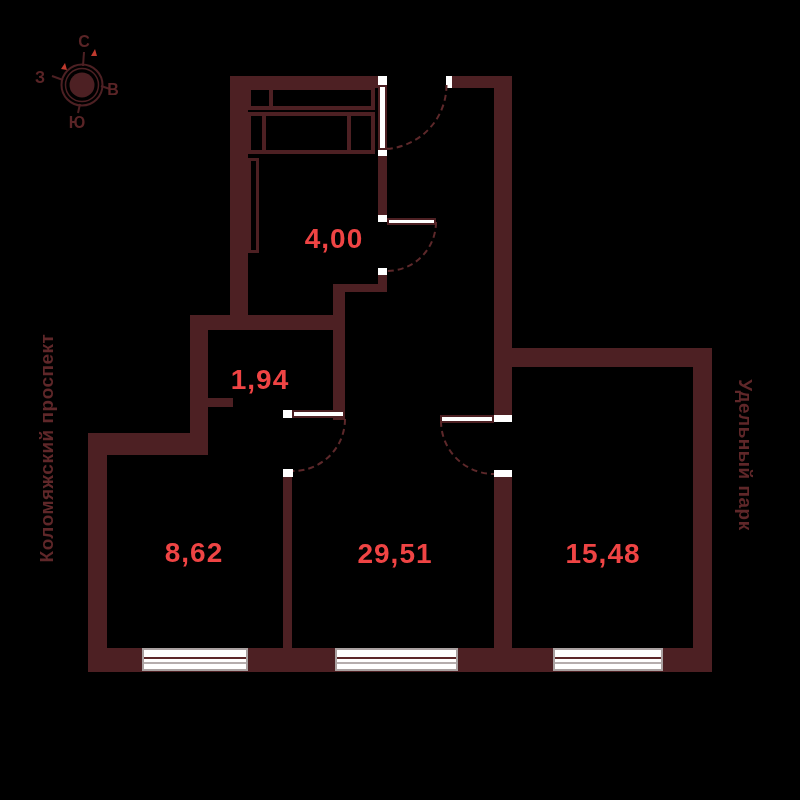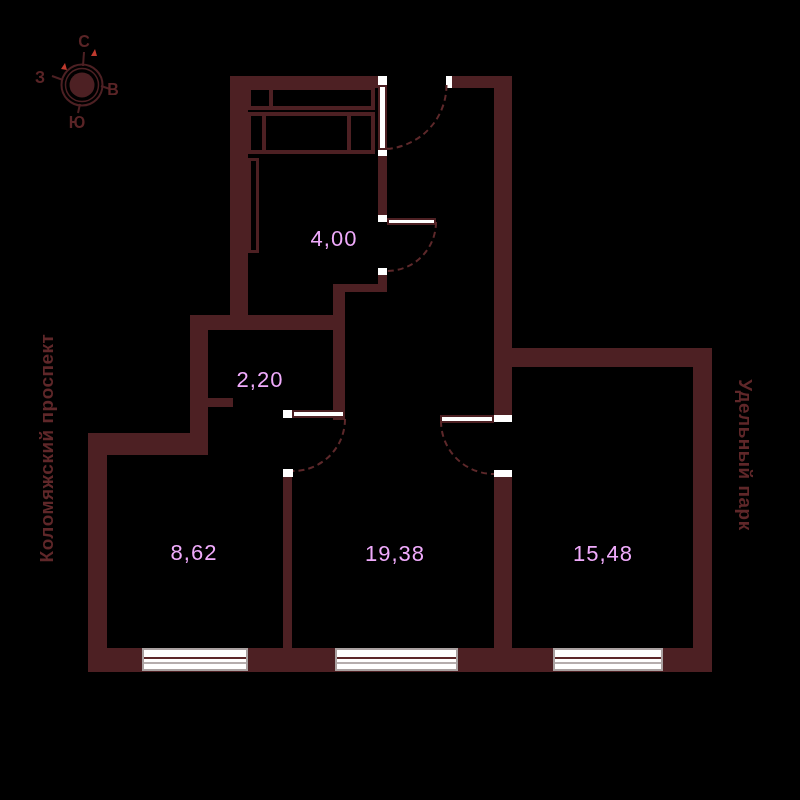--- a/index.html
+++ b/index.html
@@ -8,21 +8,21 @@
   .w{position:absolute;background:#4d2023;}
   .jamb{position:absolute;background:#ffffff;}
   .leaf{position:absolute;background:#ffffff;border:2px solid #4d2023;box-sizing:border-box;}
   .box{position:absolute;border:4px solid #4d2023;box-sizing:border-box;background:transparent;}
   .duct{position:absolute;border:3px solid #4d2023;box-sizing:border-box;}
   .win{position:absolute;background:#ffffff;border:2px solid #a9a0a0;box-sizing:border-box;}
   .win i{position:absolute;left:0;right:0;height:2px;display:block;}
   .win .l1{top:7px;background:#5d282a;}
   .win .l2{top:12px;background:#b5adad;}
   .area{position:absolute;transform:translate(-50%,-50%);
-        font-weight:400;font-size:22px;letter-spacing:1px;color:#f0abfc;white-space:nowrap;}
+        font-weight:700;font-size:28px;letter-spacing:1px;color:#ef4444;white-space:nowrap;}
   .street{position:absolute;font-weight:600;font-size:19px;letter-spacing:.5px;
           color:#5f2729;white-space:nowrap;}
   .street.left{left:47px;top:448px;transform:translate(-50%,-50%) rotate(-90deg);}
   .street.right{left:745px;top:455px;transform:translate(-50%,-50%) rotate(90deg);}
   svg{position:absolute;overflow:visible;}
   .arc{fill:none;stroke:#5d282a;stroke-width:2;stroke-dasharray:6 4;}
   .ring{fill:none;stroke:#4d2023;}
   .ctxt{font-family:"Liberation Sans",sans-serif;font-weight:bold;font-size:16px;fill:#5a2426;}
 </style>
 </head>
@@ -101,21 +101,21 @@
     <line x1="38" y1="55" x2="27" y2="51" stroke="#4d2023" stroke-width="2"></line>
     <polygon points="36,44 40,38 42,45" fill="#bf3a2e"></polygon>
     <polygon points="66,31 70,24 72,31" fill="#bf3a2e"></polygon>
     <text class="ctxt" x="59" y="22" text-anchor="middle">С</text>
     <text class="ctxt" x="88" y="70" text-anchor="middle">В</text>
     <text class="ctxt" x="52" y="103" text-anchor="middle">Ю</text>
     <text class="ctxt" x="15" y="58" text-anchor="middle">З</text>
   </svg>
 
   <span class="area" style="left:334px;top:239px">4,00</span>
-  <span class="area" style="left:260px;top:380px">2,20</span>
+  <span class="area" style="left:260px;top:380px">1,94</span>
   <span class="area" style="left:194px;top:553px">8,62</span>
-  <span class="area" style="left:395px;top:554px">19,38</span>
+  <span class="area" style="left:395px;top:554px">29,51</span>
   <span class="area" style="left:603px;top:554px">15,48</span>
 
   <span class="street left">Коломяжский проспект</span>
   <span class="street right">Удельный парк</span>
 
 </div>
 
 </body></html>

